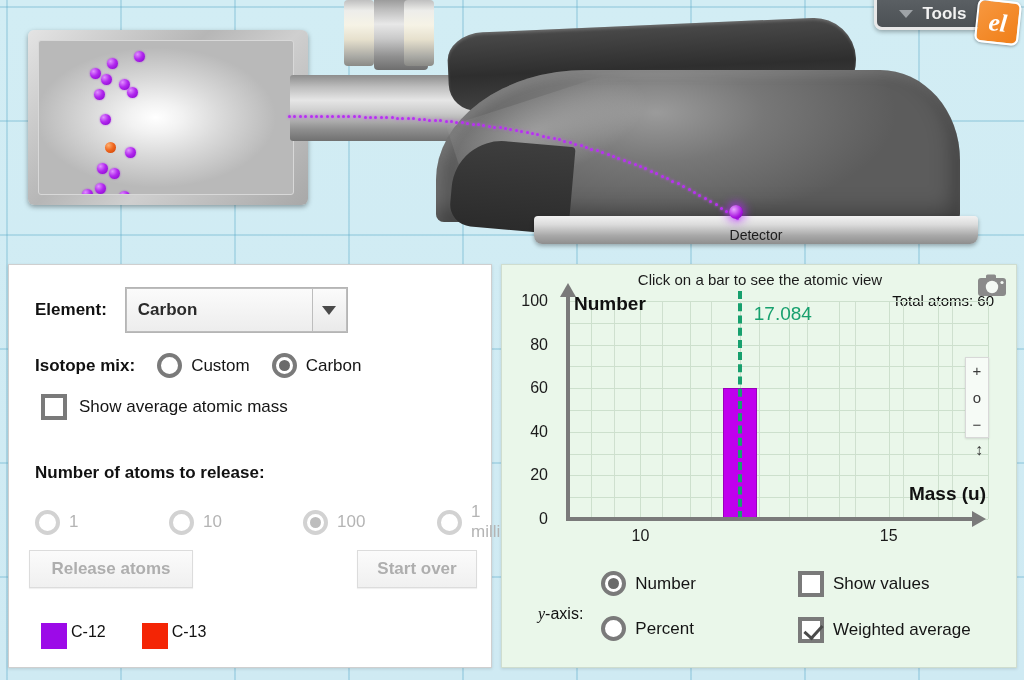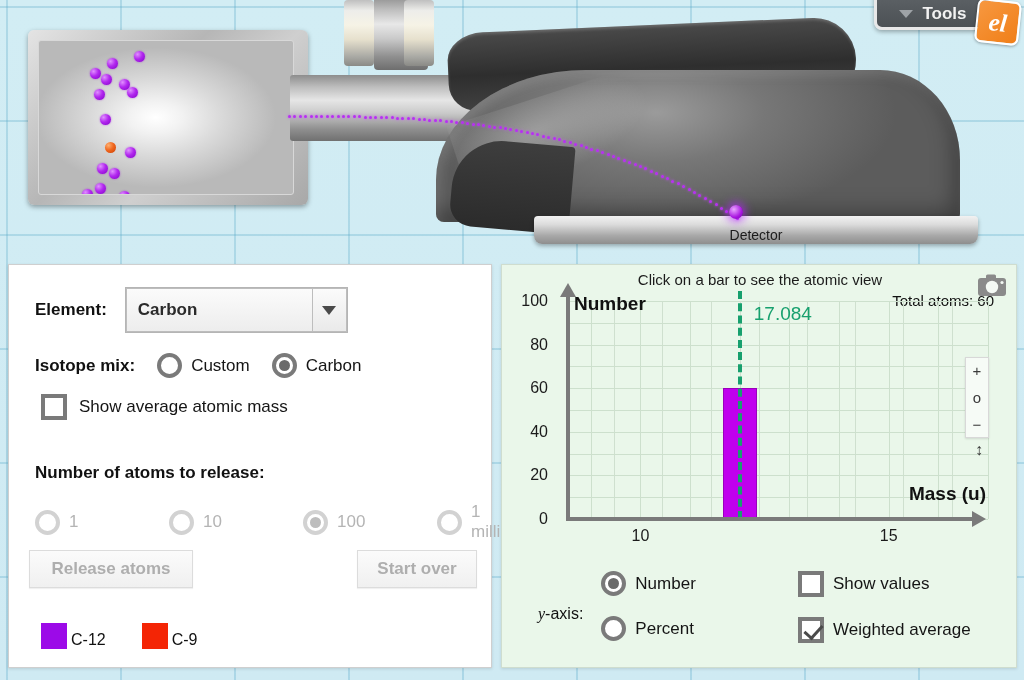--- a/index.html
+++ b/index.html
@@ -214,21 +214,21 @@
     background:linear-gradient(#fbfbfb,#f0f0f0);
     border:1px solid #dcdcdc;
     display:flex; align-items:center; justify-content:center;
     font-size:17px; font-weight:700; color:#aeaeae;
     box-shadow:0 1px 1px rgba(0,0,0,0.06);
   }
   #release-btn { position:absolute; left:20px; top:285px; width:164px; }
   #startover-btn { position:absolute; left:348px; top:285px; width:120px; }
 
   #legend { position:absolute; left:32px; top:358px; display:flex; align-items:center; gap:36px; }
-  .legend-item { display:flex; align-items:flex-end; gap:4px; font-size:16px; color:#111; }
+  .legend-item { display:flex; align-items:flex-start; gap:4px; font-size:16px; color:#111; }
   .swatch { width:26px; height:26px; }
 
   
   #chart-hint {
     position:absolute; left:0; top:6px; width:516px; text-align:center;
     font-size:15px; color:#1b1b1b;
   }
   #camera-btn { position:absolute; right:9px; top:8px; width:30px; height:24px; }
   #total-atoms {
     position:absolute; right:22px; top:27px; font-size:15px; color:#111;
@@ -491,21 +491,21 @@
     <div id="startover-btn" class="btn">Start over</div>
     <div id="release-btn" class="btn">Release atoms</div>
 
     <div id="legend">
       <div class="legend-item">
         <span class="swatch" style="background:#9c0ae8"></span>
         <span>C-12</span>
       </div>
       <div class="legend-item">
         <span class="swatch" style="background:#f42505"></span>
-        <span>C-9</span>
+        <span>C-13</span>
       </div>
     </div>
   </div>
 
   <div id="right-panel">
 
     <div id="chart-hint">Click on a bar to see the atomic view</div>
 
     <div id="camera-btn">
       <svg viewBox="0 0 30 24" width="30" height="24" aria-hidden="true">

